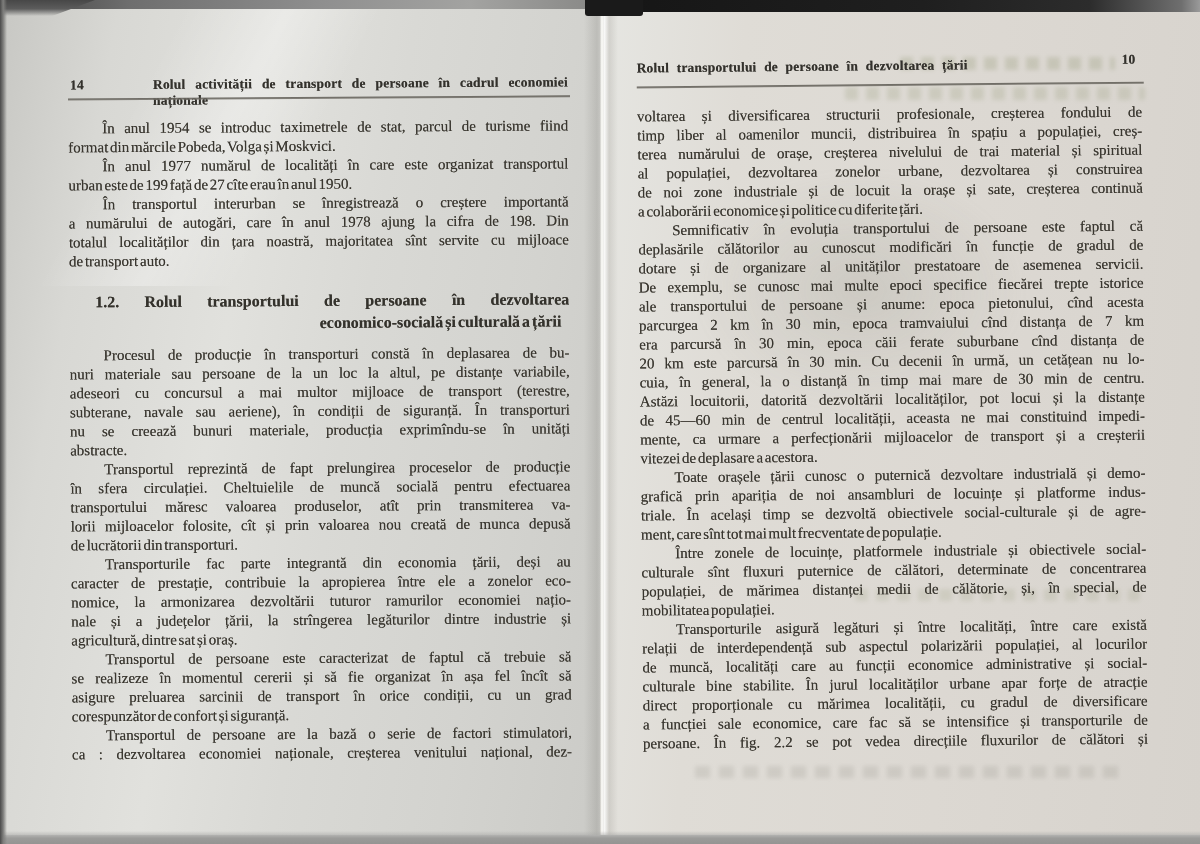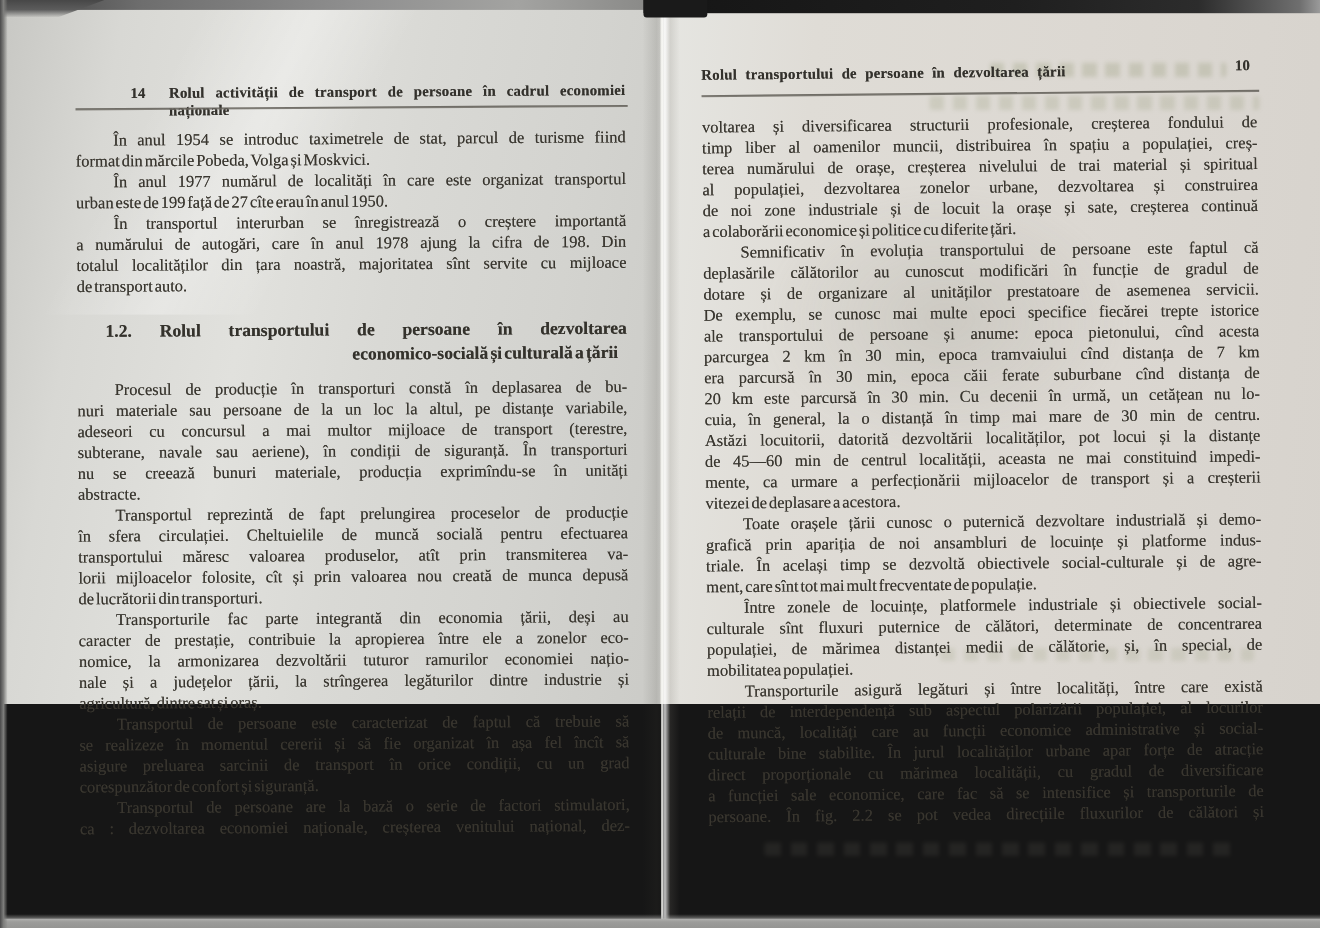--- a/index.html
+++ b/index.html
@@ -2,21 +2,21 @@
 <html><head>
 <meta charset="utf-8">
 <style>
   html,body{margin:0;padding:0;background:#161616;}
   .stage{
     position:relative;width:1200px;height:844px;overflow:hidden;
     font-family:"Liberation Serif","DejaVu Serif",serif;
     color:#39362f;
   }
   
-  .page{position:absolute;top:0;height:640px;}
+  .page{position:absolute;top:0;height:844px;}
   .page-left{
     left:0;width:600px;
     background:linear-gradient(100deg,#c7c7c3 0%,#d8d8d4 16%,#e1e1dd 38%,#d9d9d5 56%,#d3d3cf 78%,#cbcbc7 100%);
   }
   .page-right{
     left:600px;width:600px;
     background:linear-gradient(95deg,#e6e6e2 0%,#dfdcd6 22%,#dcd8d2 60%,#d7d3cd 100%);
   }
   .curl-highlight{
     position:absolute;left:0;top:6px;width:470px;height:280px;
@@ -24,21 +24,21 @@
     opacity:.55;pointer-events:none;z-index:1;
   }
   .tilt{position:absolute;inset:0;z-index:2;}
   .tilt-left{transform:rotate(-0.35deg);transform-origin:50% 50%;}
   .tilt-right{transform:rotate(-0.55deg);transform-origin:50% 50%;}
 
   
   .runhead{position:absolute;font-weight:bold;font-size:13.5px;letter-spacing:.2px;word-spacing:3px;color:#33312c;
            text-shadow:0 0 .5px rgba(51,49,44,.65);}
   .runhead-left{left:70px;top:76px;width:500px;height:18px;}
-  .runhead-left .pn{position:absolute;left:2px;top:0;margin-left:48px;}
+  .runhead-left .pn{position:absolute;left:2px;top:0;}
   .runhead-left .rh{position:absolute;left:85px;right:0;top:0;text-align:justify;text-align-last:justify;}
   .runhead-right{left:40px;top:58px;width:505px;height:18px;}
   .runhead-right .rh{position:absolute;left:0;top:0;word-spacing:4px;}
   .runhead-right .pn{position:absolute;right:6px;top:-4px;}
   .rule{position:absolute;height:2px;background:linear-gradient(180deg,#56534c,#76736c);opacity:.85;}
   .rule-left{left:70px;top:97px;width:502px;}
   .rule-right{left:40px;top:84px;width:507px;}
 
   
   .textcol{position:absolute;font-size:15px;line-height:19px;word-spacing:-2px;

